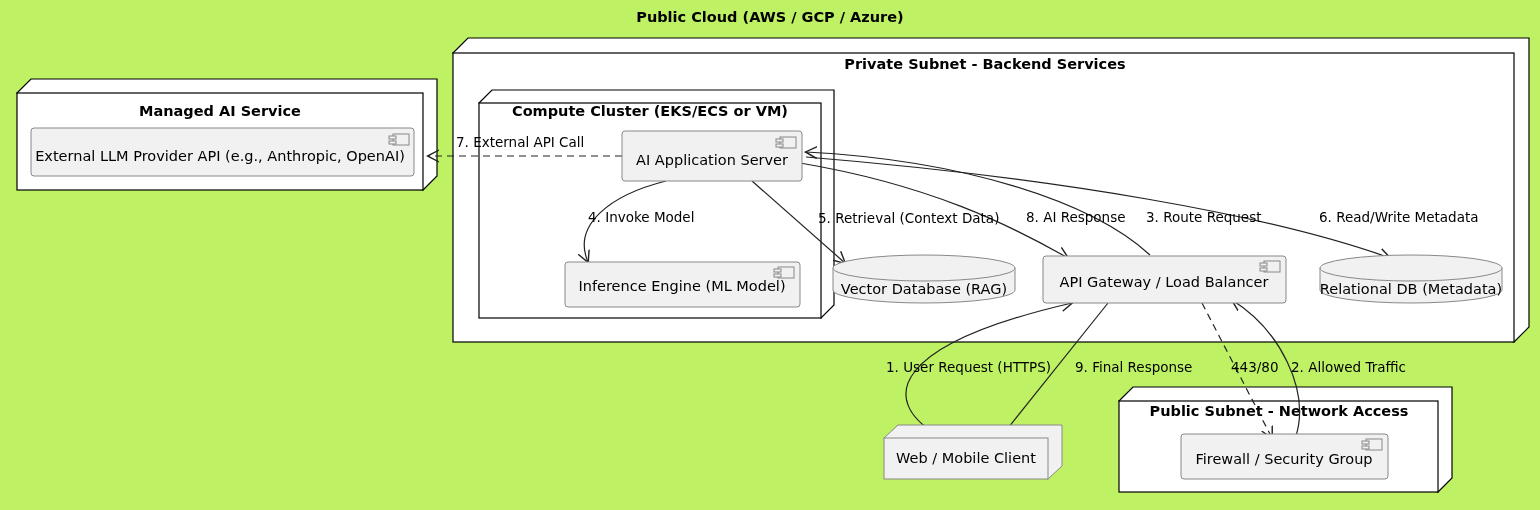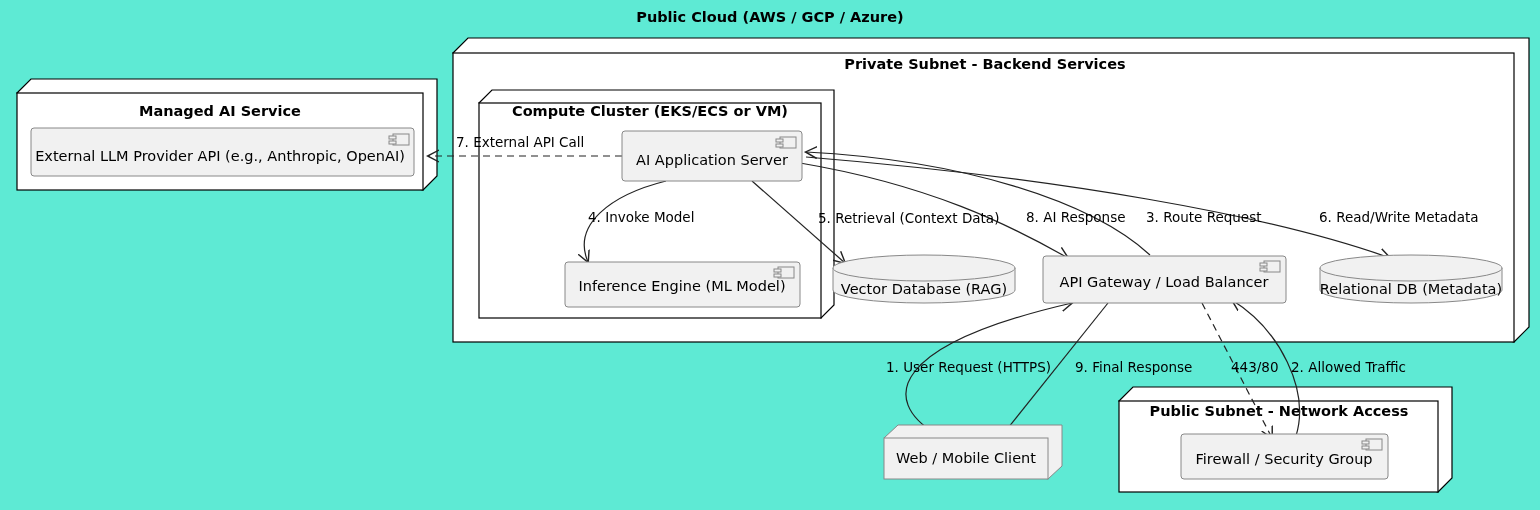--- a/index.html
+++ b/index.html
@@ -8,21 +8,21 @@
     padding: 0;
     background: #ffffff;
   }
   body {
     font-family: "DejaVu Sans", sans-serif;
   }
   #canvas {
     position: relative;
     width: 1540px;
     height: 510px;
-    background: #5eead4;
+    background: #bef264;
     overflow: hidden;
   }
   svg#diagram {
     position: absolute;
     top: 0;
     left: 0;
     width: 1540px;
     height: 510px;
   }
   .node-title {

